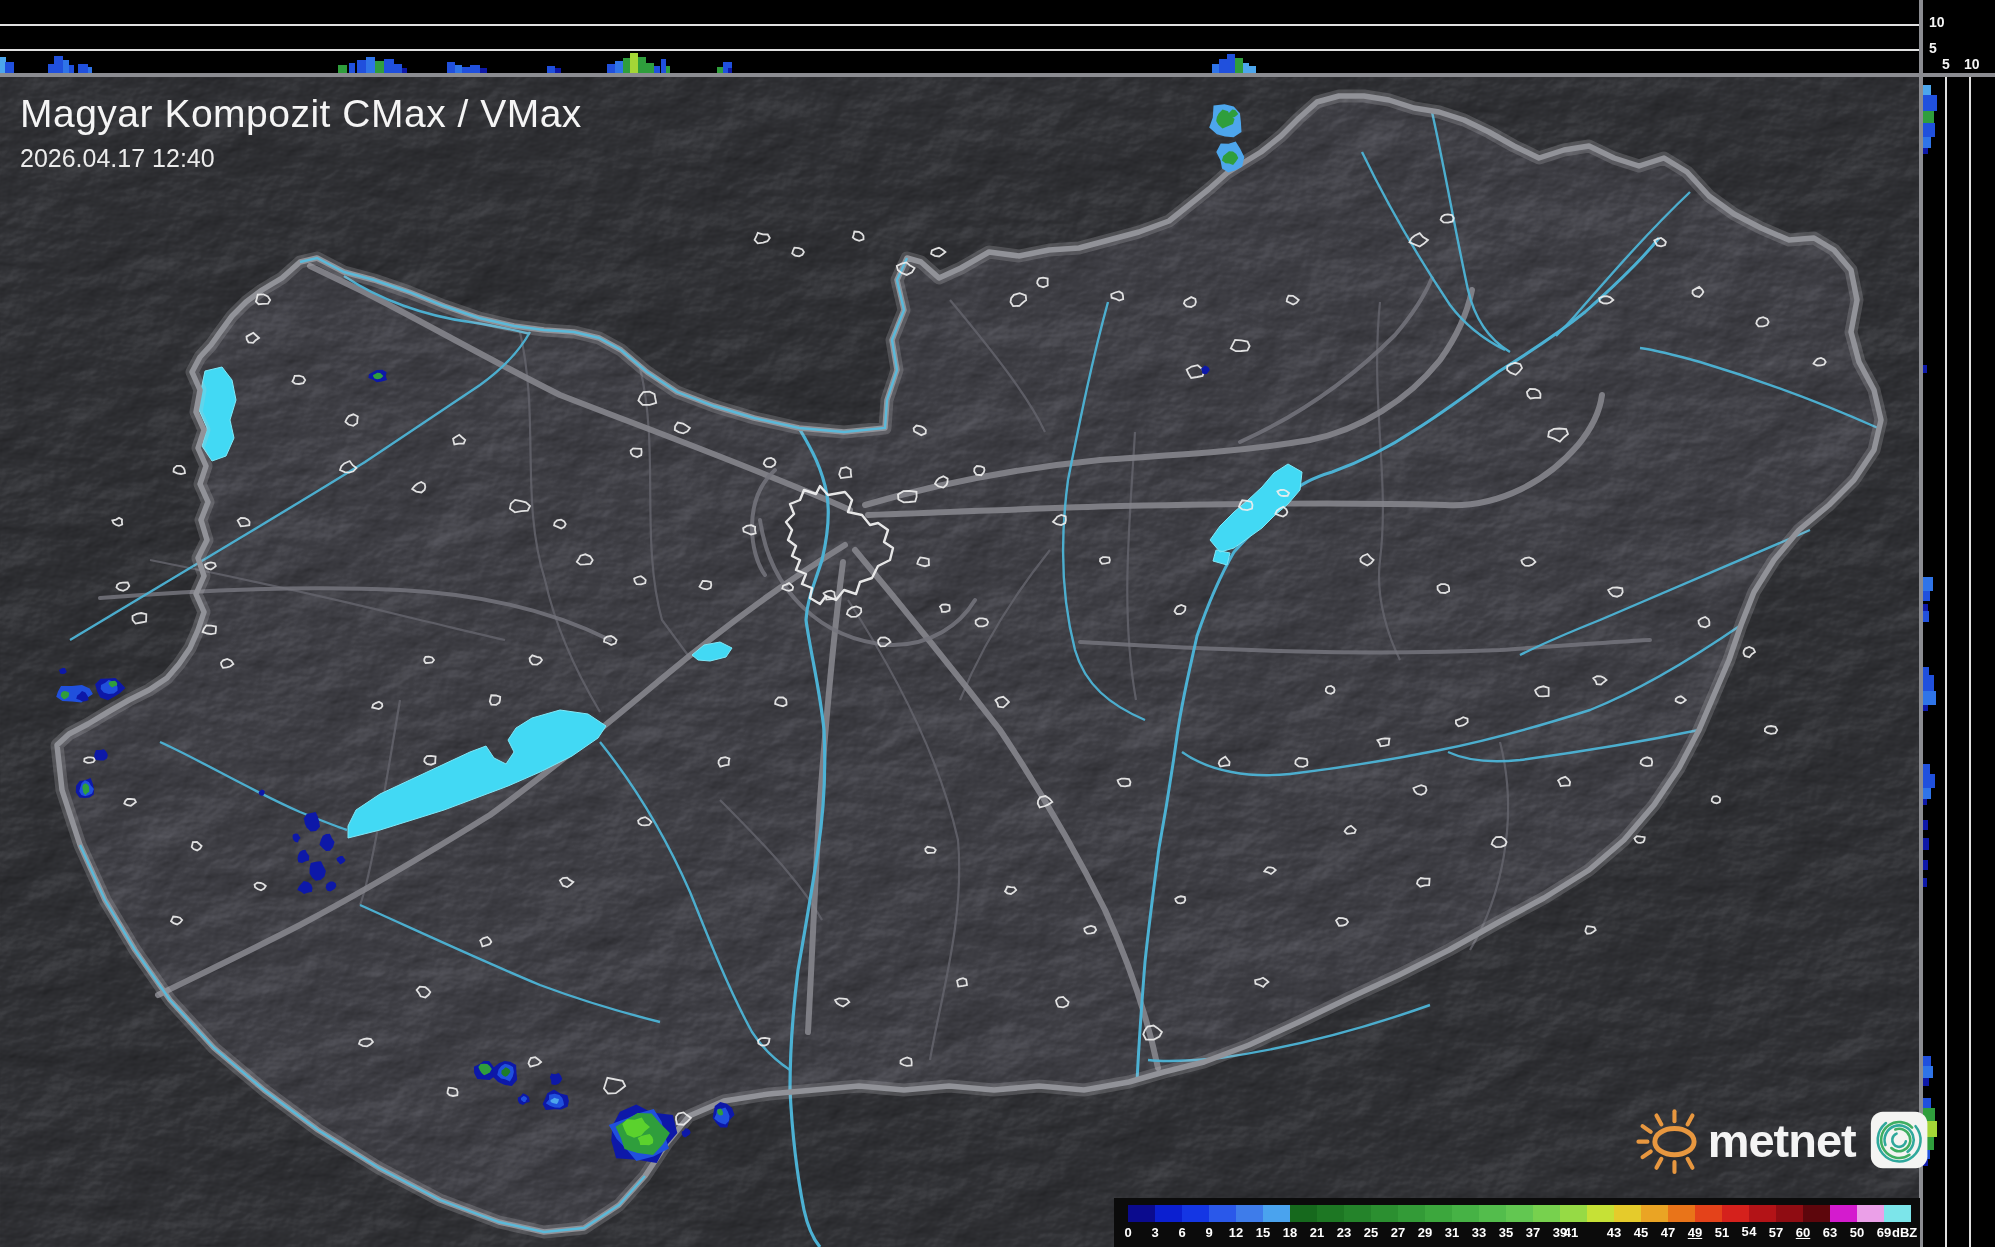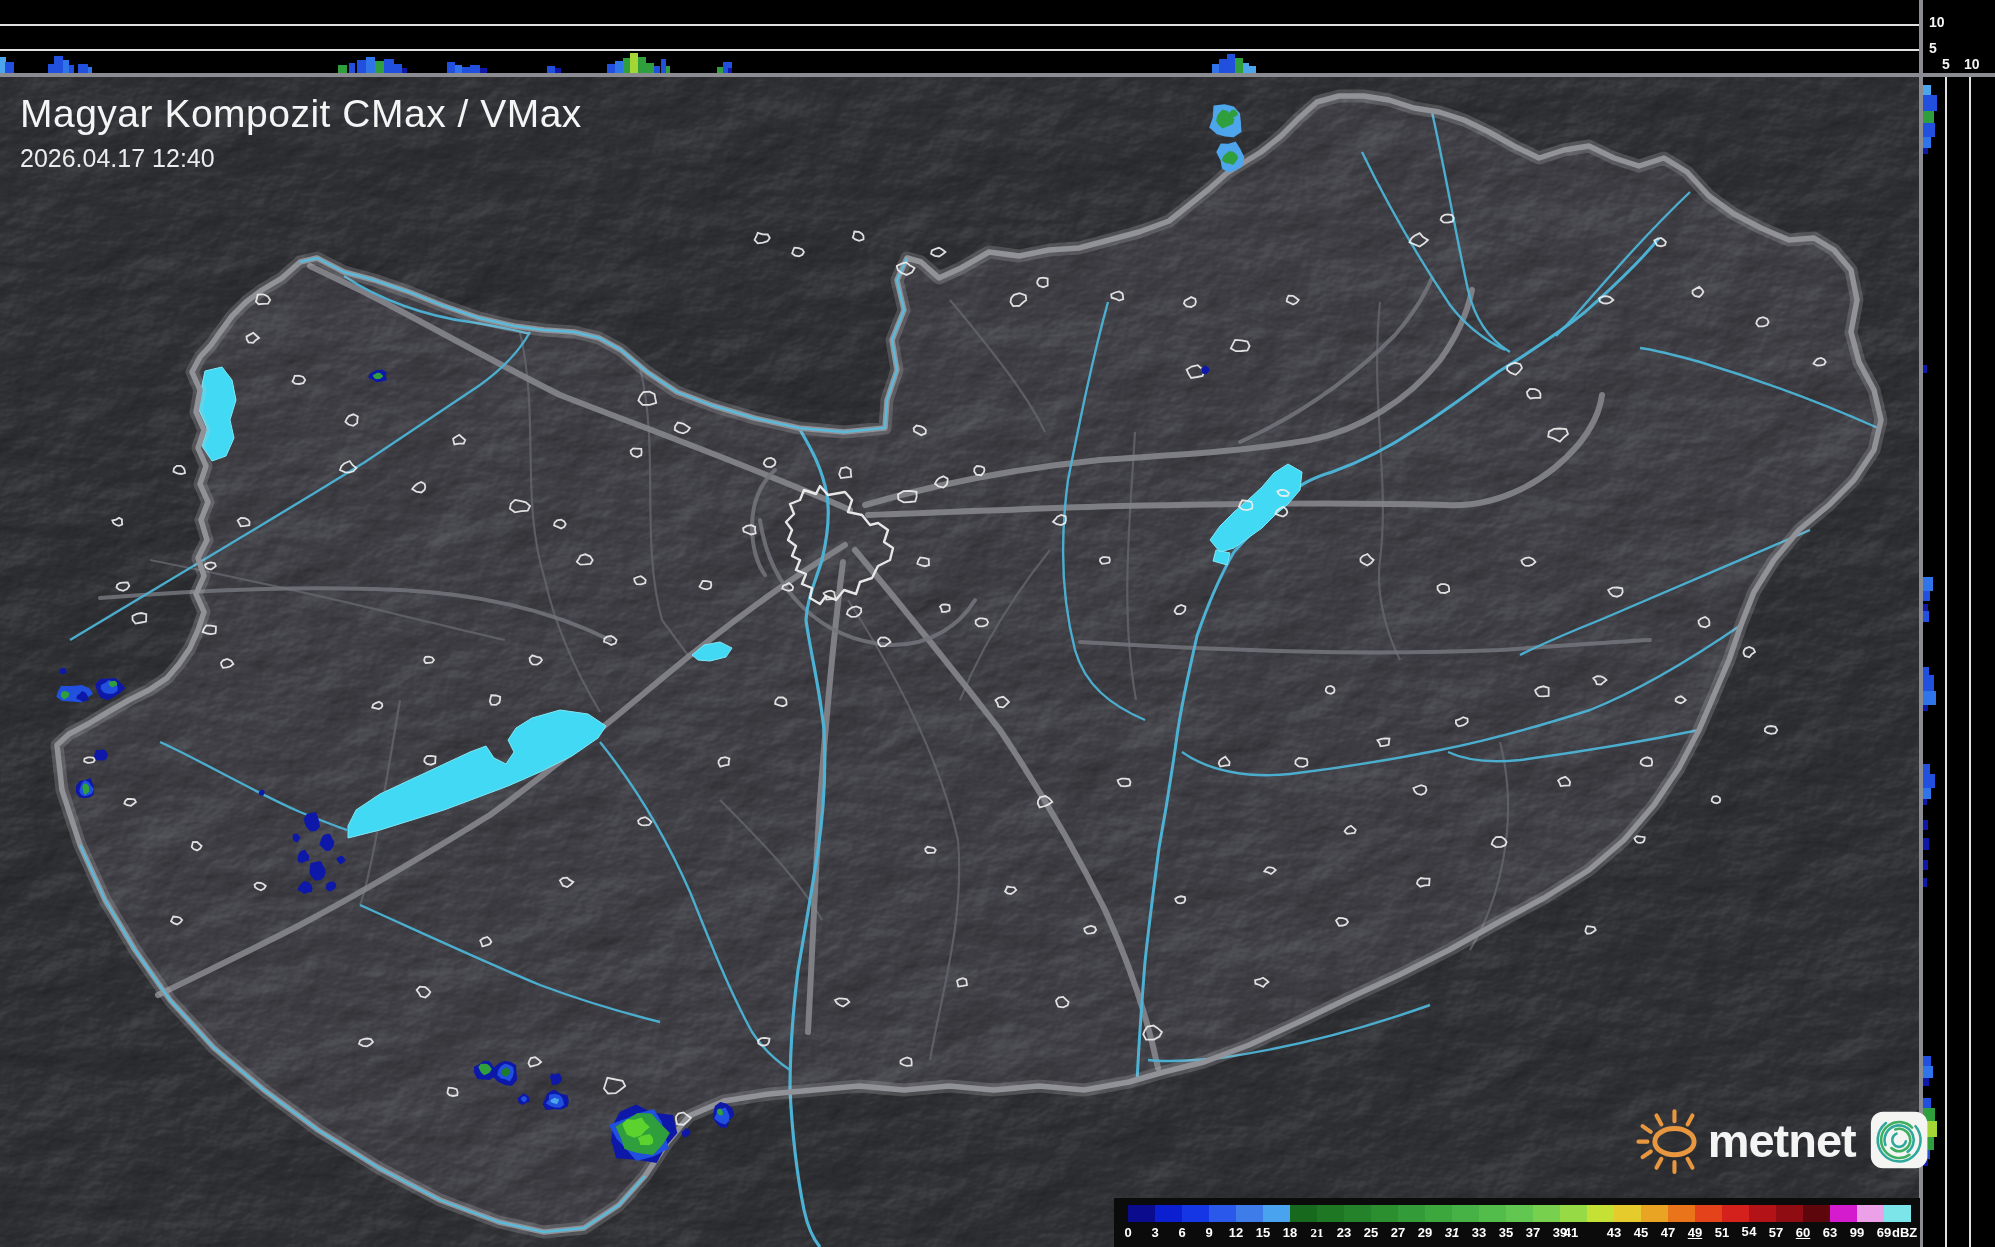--- a/index.html
+++ b/index.html
@@ -399,41 +399,41 @@
         <div class="swatch" style="background: rgb(124, 229, 234);"></div>
       </div>
     <div id="colorbar-labels">
         <span class="cb-label" style="left: 14px;">0</span>
         <span class="cb-label" style="left: 41px;">3</span>
         <span class="cb-label" style="left: 68px;">6</span>
         <span class="cb-label" style="left: 95px;">9</span>
         <span class="cb-label" style="left: 122px;">12</span>
         <span class="cb-label" style="left: 149px;">15</span>
         <span class="cb-label" style="left: 176px;">18</span>
-        <span class="cb-label" style="left: 203px; font-family: Liberation Serif, serif;">21</span>
+        <span class="cb-label" style="left: 203px;">21</span>
         <span class="cb-label" style="left: 230px;">23</span>
         <span class="cb-label" style="left: 257px;">25</span>
         <span class="cb-label" style="left: 284px;">27</span>
         <span class="cb-label" style="left: 311px;">29</span>
-        <span class="cb-label" style="left: 338px; font-style: italic;">31</span>
+        <span class="cb-label" style="left: 338px;">31</span>
         <span class="cb-label" style="left: 365px;">33</span>
         <span class="cb-label" style="left: 392px;">35</span>
         <span class="cb-label" style="left: 419px;">37</span>
         <span class="cb-label" style="left: 446px;">39</span>
         <span class="cb-label" style="left: 457px;">41</span>
         <span class="cb-label" style="left: 500px;">43</span>
         <span class="cb-label" style="left: 527px;">45</span>
         <span class="cb-label" style="left: 554px;">47</span>
         <span class="cb-label" style="left: 581px; text-decoration: underline;">49</span>
         <span class="cb-label" style="left: 608px;">51</span>
         <span class="cb-label" style="left: 635px; font-family: Liberation Mono, monospace;">54</span>
         <span class="cb-label" style="left: 662px;">57</span>
         <span class="cb-label" style="left: 689px; text-decoration: underline;">60</span>
         <span class="cb-label" style="left: 716px;">63</span>
-        <span class="cb-label" style="left: 743px;">99</span>
+        <span class="cb-label" style="left: 743px;">50</span>
         <span class="cb-label" style="left: 770px;">69</span>
       </div>
     <span class="cb-unit" style="left:778px;">dBZ</span>
   </div>
 
   <div id="logo" class="abs">
     <svg width="86" height="84" viewBox="0 0 90 90">
       <ellipse cx="47" cy="47" rx="24" ry="16" fill="none" stroke="#e8973f" stroke-width="6"></ellipse>
       <g stroke="#e8973f" stroke-width="5" stroke-linecap="round">
         <line x1="47" y1="22" x2="47" y2="10"></line>

